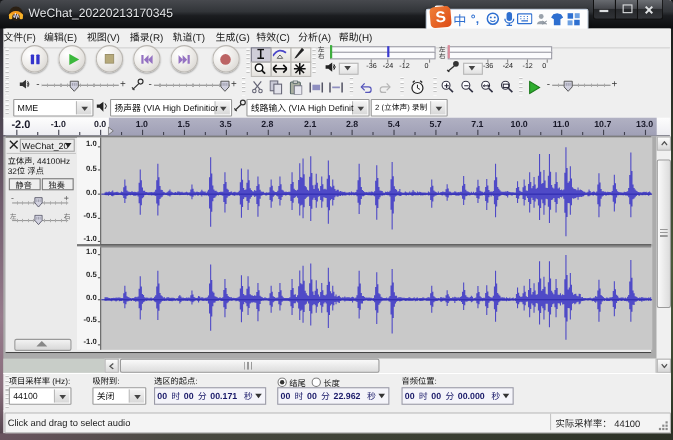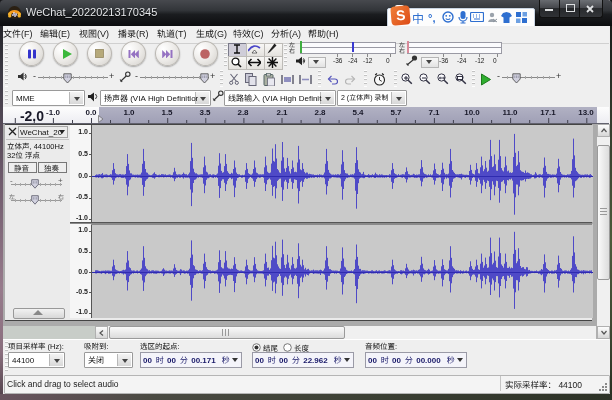--- a/index.html
+++ b/index.html
@@ -437,35 +437,35 @@
     <rect x="433.9" y="11" width="1" height="5" fill="#40404e"></rect>
     <rect x="452.9" y="13" width="1" height="3" fill="#40404e"></rect>
     <rect x="472.0" y="11" width="1" height="5" fill="#40404e"></rect>
     <rect x="491.1" y="13" width="1" height="3" fill="#40404e"></rect>
     <rect x="510.1" y="11" width="1" height="5" fill="#40404e"></rect>
     <rect x="529.2" y="13" width="1" height="3" fill="#40404e"></rect>
     <rect x="548.2" y="11" width="1" height="5" fill="#40404e"></rect>
     <rect x="567.2" y="13" width="1" height="3" fill="#40404e"></rect>
     <rect x="586.3" y="11" width="1" height="5" fill="#40404e"></rect>
   </svg>
-<div class="abs" style="left:16px;top:108px;width:28px;text-align:right;font-size:14px;font-weight:bold;color:#181828;">-2.0</div>
+<div class="abs" style="left:5px;top:108px;width:28px;text-align:center;font-size:10px;font-weight:bold;color:#181828;">-2.0</div>
 <div class="abs" style="left:39px;top:108px;width:28px;text-align:center;font-size:8px;font-weight:bold;color:#181828;">-1.0</div>
 <div class="abs" style="left:77px;top:108px;width:28px;text-align:center;font-size:8px;font-weight:bold;color:#181828;">0.0</div>
 <div class="abs" style="left:115px;top:108px;width:28px;text-align:center;font-size:8px;font-weight:bold;color:#181828;">1.0</div>
 <div class="abs" style="left:153px;top:108px;width:28px;text-align:center;font-size:8px;font-weight:bold;color:#181828;">1.5</div>
 <div class="abs" style="left:191px;top:108px;width:28px;text-align:center;font-size:8px;font-weight:bold;color:#181828;">3.5</div>
 <div class="abs" style="left:229px;top:108px;width:28px;text-align:center;font-size:8px;font-weight:bold;color:#181828;">2.8</div>
 <div class="abs" style="left:268px;top:108px;width:28px;text-align:center;font-size:8px;font-weight:bold;color:#181828;">2.1</div>
 <div class="abs" style="left:306px;top:108px;width:28px;text-align:center;font-size:8px;font-weight:bold;color:#181828;">2.8</div>
 <div class="abs" style="left:344px;top:108px;width:28px;text-align:center;font-size:8px;font-weight:bold;color:#181828;">5.4</div>
 <div class="abs" style="left:382px;top:108px;width:28px;text-align:center;font-size:8px;font-weight:bold;color:#181828;">5.7</div>
 <div class="abs" style="left:420px;top:108px;width:28px;text-align:center;font-size:8px;font-weight:bold;color:#181828;">7.1</div>
 <div class="abs" style="left:458px;top:108px;width:28px;text-align:center;font-size:8px;font-weight:bold;color:#181828;">10.0</div>
 <div class="abs" style="left:496px;top:108px;width:28px;text-align:center;font-size:8px;font-weight:bold;color:#181828;">11.0</div>
-<div class="abs" style="left:534px;top:108px;width:28px;text-align:center;font-size:8px;font-weight:bold;color:#181828;">17.1</div>
+<div class="abs" style="left:534px;top:108px;width:28px;text-align:center;font-size:8px;font-weight:bold;color:#181828;">10.7</div>
 <div class="abs" style="left:572px;top:108px;width:28px;text-align:center;font-size:8px;font-weight:bold;color:#181828;">13.0</div>
 <svg class="abs" style="left:98px;top:115px" width="6" height="8">
     <path d="M0.5 0.5 V7.5 L5 4Z" fill="#d8d8e2" stroke="#666" stroke-width="0.7"></path>
   </svg>
 <div class="abs" style="left:3px;top:124px;width:594px;height:215px;background:#ababab;"></div>
 <div class="abs" style="left:5px;top:124px;width:587px;height:195px;background:#ebebeb;border-top:1px solid #444;border-bottom:1px solid #444;"></div>
 <div class="abs" style="left:91px;top:125px;width:501px;height:97px;background:#c9c9c9;border-left:1px solid #555;"></div>
 <div class="abs" style="left:91px;top:224px;width:501px;height:94px;background:#c9c9c9;border-left:1px solid #555;"></div>
 <div class="abs" style="left:70px;top:222px;width:522px;height:2px;background:#8a8a8a;border-top:1px solid #555;"></div>
 <div class="abs" style="left:70px;top:125px;width:21px;height:97px;background:#f6f6f6;"></div>

